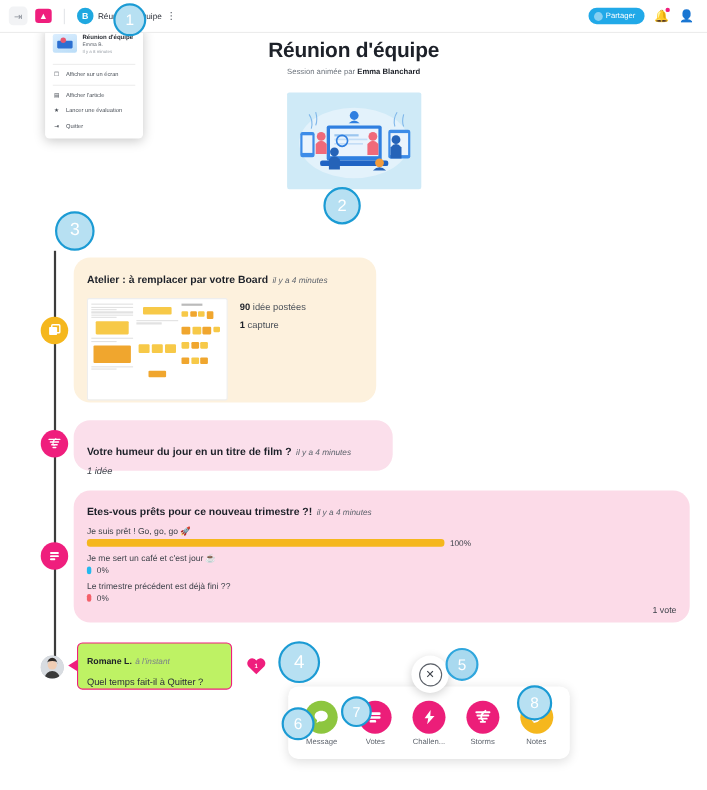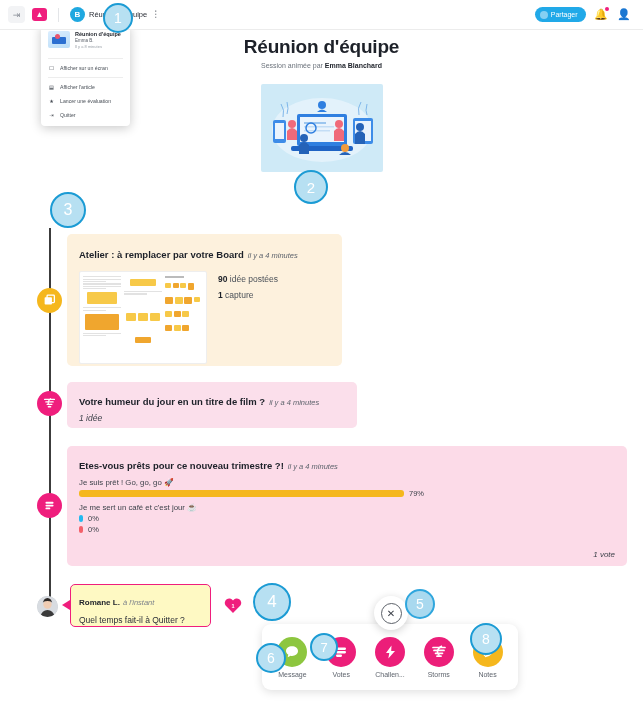--- a/index.html
+++ b/index.html
@@ -106,23 +106,23 @@
   .node {
     position: absolute; left: 37px; width: 25px; height: 25px; border-radius: 50%;
     display: flex; align-items: center; justify-content: center;
     color: #fff; z-index: 5;
   }
   .node-board { top: 288px; background: #f5b71d; }
   .node-storm { top: 391px; background: #ef1e7d; }
   .node-vote  { top: 493px; background: #ef1e7d; }
 
   
-  .card { position: absolute; border-radius: 5px; }
+  .card { position: absolute; border-radius: 15px; }
   .card-board { left: 67px; top: 234px; width: 275px; height: 132px; background: #fdf1dd; padding: 10px 12px; }
-  .card-storm { left: 67px; top: 382px; width: 290px; height: 46px; background: #fbdfeb; padding: 9px 12px; }
+  .card-storm { left: 67px; top: 382px; width: 290px; height: 46px; background: #fbdfeb; padding: 19px 12px; }
   .card-vote  { left: 67px; top: 446px; width: 560px; height: 120px; background: #fcdbe8; padding: 9px 12px; }
 
   .card-title { font-size: 9.5px; font-weight: bold; color: #1d2129; display: inline; }
   .card-time { font-size: 7.5px; font-style: italic; color: #5d636c; margin-left: 4px; }
 
   .board-body { display: flex; gap: 11px; margin-top: 9px; }
   .board-thumb {
     width: 128px; height: 93px; background: #fff; border: 1px solid #eee;
     border-radius: 2px; padding: 3px; display: flex; gap: 3px; overflow: hidden;
   }
@@ -136,30 +136,30 @@
 
   .storm-count { font-size: 8.5px; font-style: italic; color: #3e434b; margin-top: 4px; }
 
   .poll-opt { font-size: 7.8px; color: #3e434b; margin-top: 5px; }
   .poll-row { display: flex; align-items: center; gap: 5px; margin-top: 2px; }
   .bar { height: 7px; border-radius: 3px; }
   .bar-amber { background: #f5b71d; }
   .bar-cyan { background: #23b9ef; }
   .bar-red { background: #f4606a; }
   .pct { font-size: 7.5px; color: #3e434b; }
-  .vote-total { position: absolute; right: 12px; bottom: 7px; font-size: 8px; font-style: italic; color: #3e434b; }
+  .vote-total { position: absolute; right: 12px; bottom: 7px; font-size: 8px; color: #3e434b; }
 
   
   .msg-avatar {
     position: absolute; left: 37px; top: 596px; width: 21px; height: 21px;
     border-radius: 50%; overflow: hidden; background: #c9cdd3; z-index: 6;
   }
   .msg-bubble {
     position: absolute; left: 70px; top: 584px; width: 141px; height: 43px;
-    border: 1.8px solid #ef1e7d; border-radius: 5px; background: #fef9c3; padding: 6px 8px;
+    border: 1.8px solid #ef1e7d; border-radius: 5px; background: #bef264; padding: 6px 8px;
   }
   .msg-bubble:before {
     content: ""; position: absolute; left: -9px; top: 15px;
     border-top: 5px solid transparent; border-bottom: 5px solid transparent;
     border-right: 8px solid #ef1e7d;
   }
   .msg-name { font-size: 8px; font-weight: bold; color: #1d2129; }
   .msg-time { font-size: 7.5px; font-style: italic; color: #7b818a; margin-left: 3px; }
   .msg-text { font-size: 8.5px; color: #2b2f38; margin-top: 6px; }
   .heart {
@@ -390,29 +390,30 @@
 </div>
 
 <div class="card card-vote">
   <div>
     <span class="card-title">Etes-vous prêts pour ce nouveau trimestre ?!</span><span class="card-time">il y a 4 minutes</span>
   </div>
 
   <div class="poll-opt">Je suis prêt ! Go, go, go 🚀</div>
   <div class="poll-row">
     <div class="bar bar-amber" style="width:325px"></div>
-    <span class="pct">79%</span>
+    <span class="pct">100%</span>
   </div>
 
   <div class="poll-opt">Je me sert un café et c'est jour ☕</div>
   <div class="poll-row">
     <div class="bar bar-cyan" style="width:4px"></div>
     <span class="pct">0%</span>
   </div>
 
+  <div class="poll-opt">Le trimestre précédent est déjà fini ??</div>
   <div class="poll-row">
     <div class="bar bar-red" style="width:4px"></div>
     <span class="pct">0%</span>
   </div>
 
   <div class="vote-total">1 vote</div>
 </div>
 
 <div class="msg-avatar">
   <svg viewBox="0 0 21 21" width="21" height="21">

